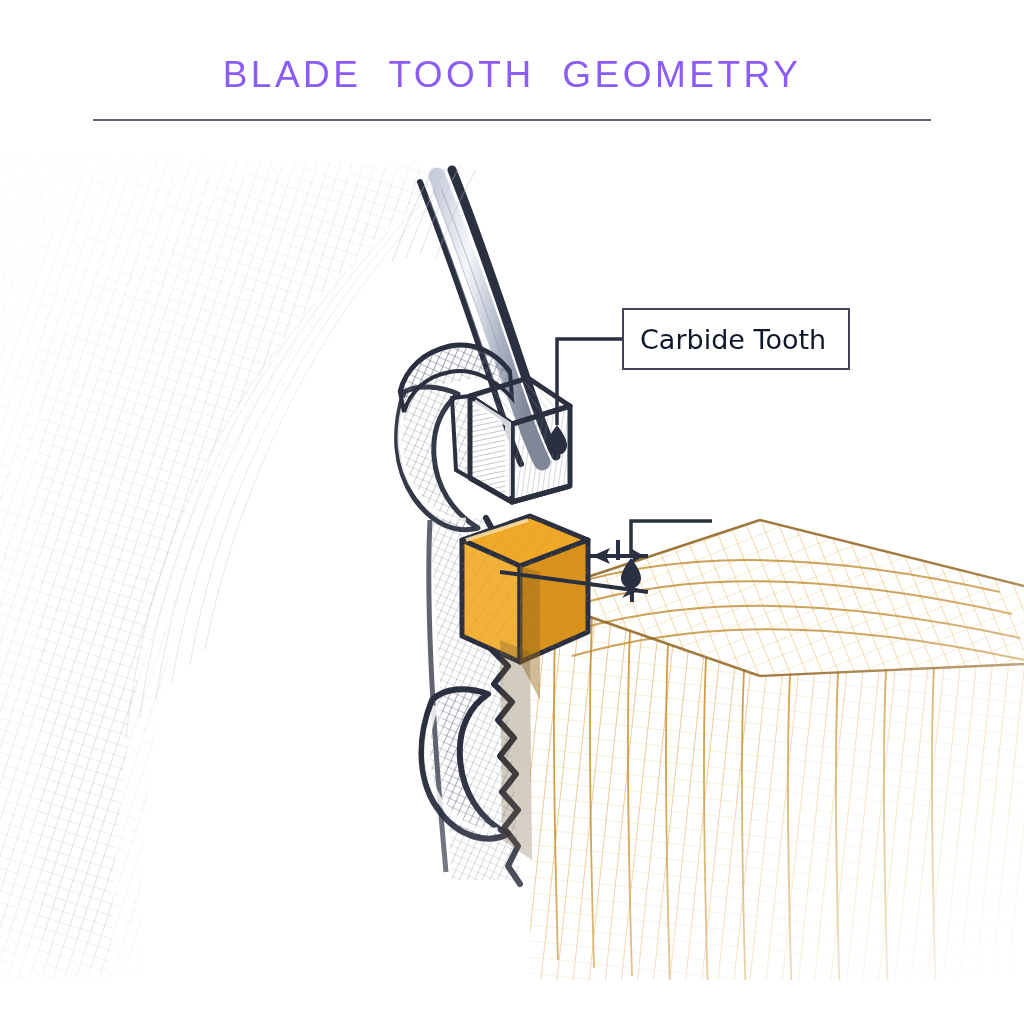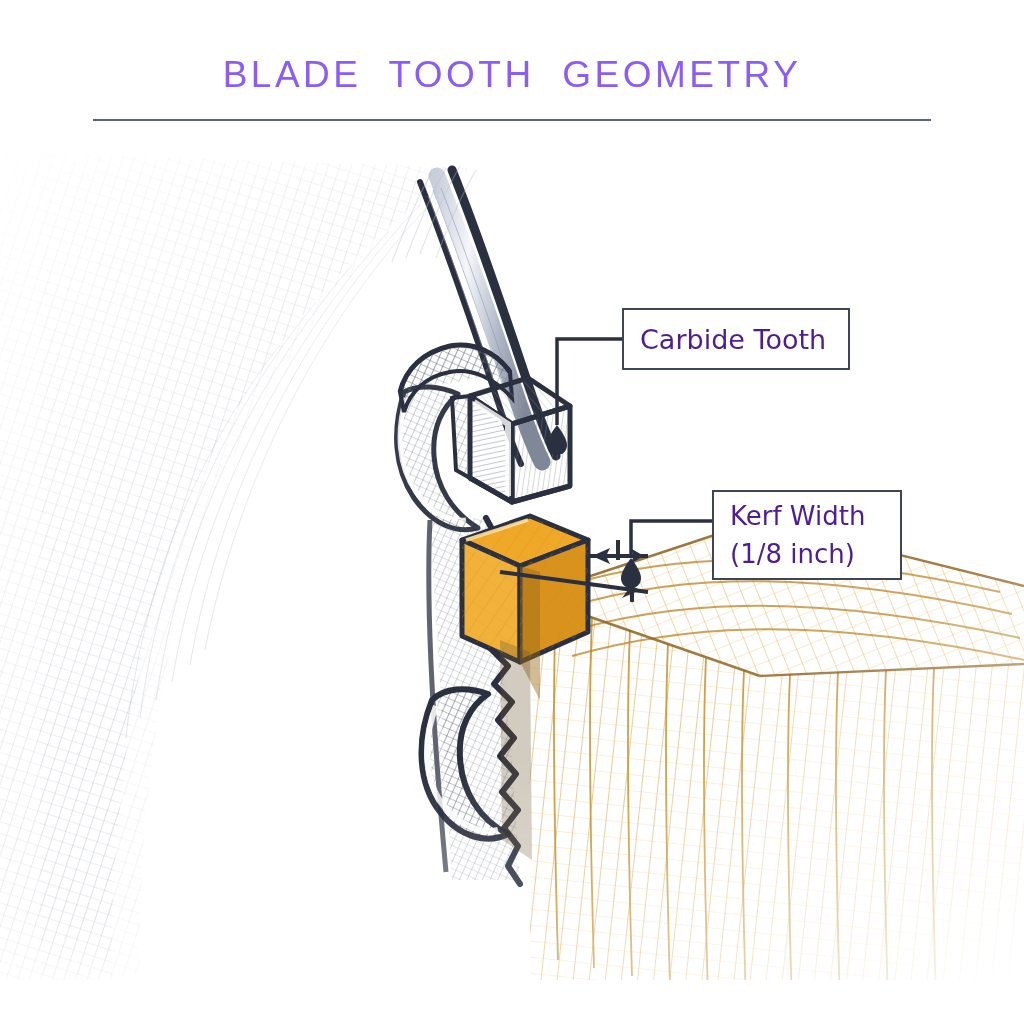--- a/index.html
+++ b/index.html
@@ -45,21 +45,21 @@
   .illus {
     position: absolute;
     left: 0;
     top: 0;
   }
   .label-box {
     position: absolute;
     box-sizing: border-box;
     background: #ffffff;
     border: 2px solid #3f4554;
-    color: #4c1d95;
+    color: #0f172a;
     font-family: "DejaVu Sans", sans-serif;
     display: flex;
     flex-direction: column;
     justify-content: center;
   }
   #label-carbide {
     left: 622px;
     top: 308px;
     width: 228px;
     height: 62px;
@@ -344,18 +344,14 @@
       <path d="M 712,521 L 631,521 L 631,558" stroke="#2b3040" stroke-width="3.5" fill="none" stroke-linejoin="miter"></path>
       <path d="M 631,558 C 625,566 621,573 621,578 C 621,584 625,588 631,588
                C 637,588 641,584 641,578 C 641,573 637,566 631,558 Z" fill="#2b3040"></path>
     </g>
   </svg>
 
   <div id="label-carbide" class="label-box">
     <span class="lbl-line">Carbide Tooth</span>
   </div>
 
-  <div id="label-kerf" class="label-box">
-    <span class="lbl-line">Kerf Width</span>
-    <span class="lbl-line">(1/8 inch)</span>
-  </div>
 
 </div>
 
 </body></html>

